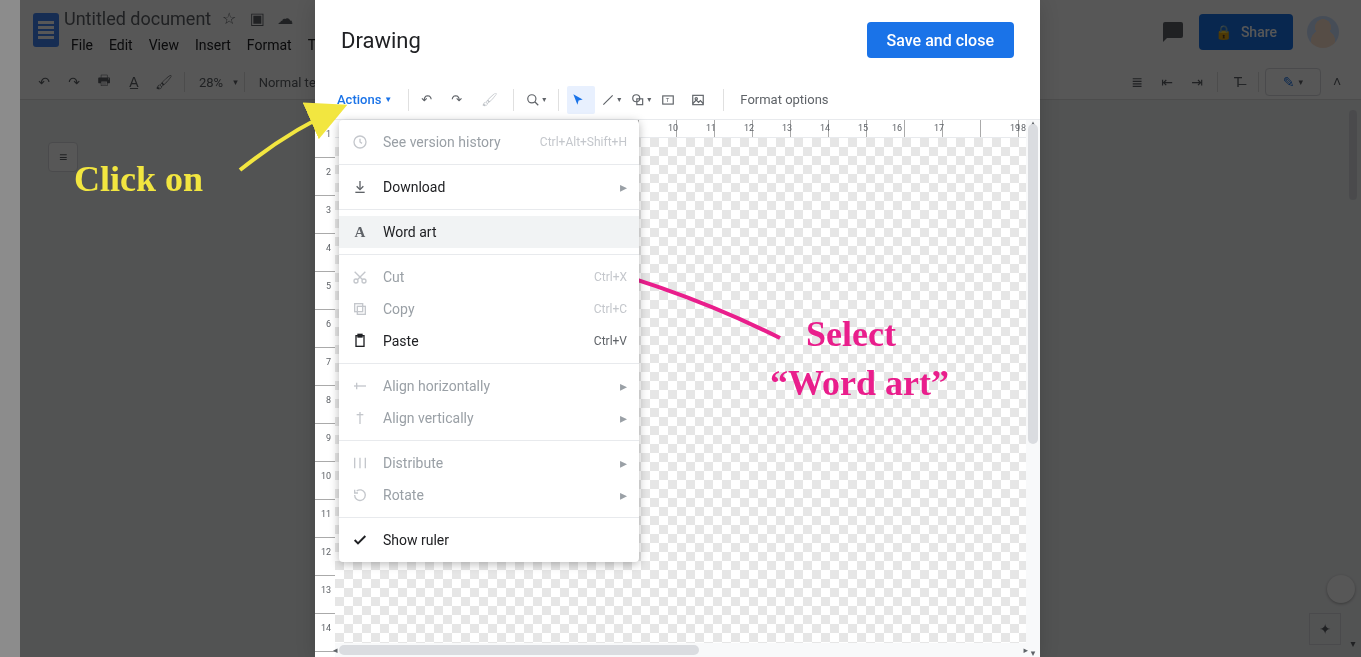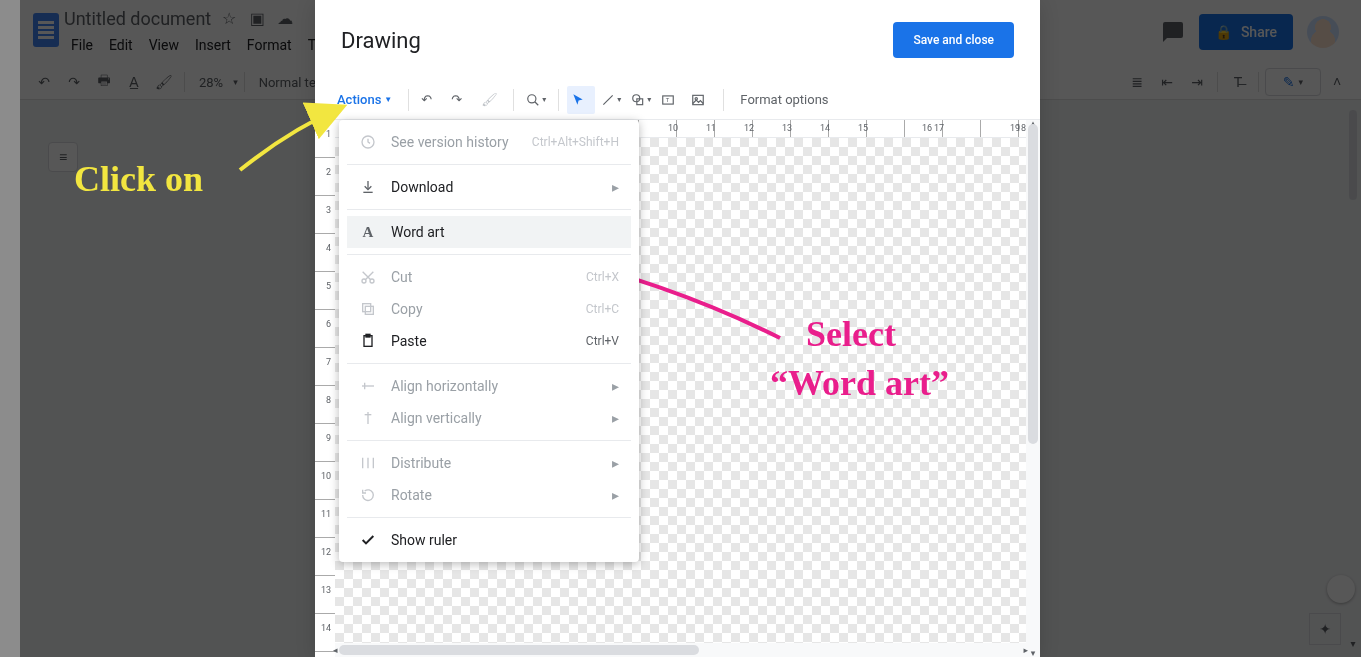--- a/index.html
+++ b/index.html
@@ -83,21 +83,21 @@
     background:#fff; border-radius:0 0 8px 8px; box-shadow:0 4px 20px rgba(0,0,0,.15);
     display:flex; flex-direction:column;
   }
   #modal .hdr {
     height:80px; display:flex; align-items:center; justify-content:space-between;
     padding:0 26px; border-bottom:0;
   }
   #modal .hdr h1 { font-size:22px; font-weight:400; color:#202124; margin:0;}
   #modal .hdr .save-btn {
     background:#1a73e8; color:#fff; border:none; border-radius:4px;
-    height:36px; padding:0 20px; font-size:12px; font-weight:500; cursor:pointer;
+    height:36px; padding:0 20px; font-size:16px; font-weight:500; cursor:pointer;
     font-family:inherit;
   }
   #modal .mtool {
     height:40px; display:flex; align-items:center; padding:0 14px; gap:2px;
     color:#5f6368; font-size:13px; border-bottom:1px solid #e8eaed;
   }
   #modal .mtool .mbtn {
     height:28px; min-width:28px; display:flex; align-items:center; justify-content:space-between;
     padding:0 4px; border-radius:2px;
   }
@@ -137,21 +137,21 @@
   #modal .vscroll .vthumb{ position:absolute; top:4px; height:320px; left:2px; right:2px; background:#dadce0; border-radius:6px;}
   #modal .vscroll .varr{position:absolute; left:0;right:0;text-align:center;color:#5f6368;font-size:9px;}
   #modal .hscroll { position:absolute; left:20px; right:14px; bottom:0; height:14px; background:#f8f9fa;}
   #modal .hscroll .hthumb{ position:absolute; left:4px; width:360px; top:2px; bottom:2px; background:#dadce0; border-radius:6px;}
   #modal .hscroll .harr{position:absolute; top:0; bottom:0; display:flex; align-items:center; color:#5f6368; font-size:9px;}
 
   
   #dropdown {
     position:absolute; left:339px; top:120px; width:300px;
     background:#fff; border-radius:4px; box-shadow:0 2px 10px rgba(0,0,0,.28);
-    padding:6px 8px; font-size:14px; z-index:50;
+    padding:6px 0; font-size:14px; z-index:50;
   }
   #dropdown .row {
     height:32px; display:flex; align-items:center; padding:0 12px; gap:14px;
     color:#202124; position:relative;
   }
   #dropdown .row .ic { width:18px; height:18px; display:flex; align-items:center; justify-content:center; color:#5f6368; font-size:14px;}
   #dropdown .row .lbl { flex:1; white-space:nowrap; overflow:hidden;}
   #dropdown .row .sc { color:#5f6368; font-size:12px; padding-left:8px;}
   #dropdown .row .sub { color:#9aa0a6; font-size:14px;}
   #dropdown .row.disabled { color:#9aa0a6;}
@@ -314,21 +314,21 @@
       </div>
     <div class="canvas-col">
       <div class="hruler" id="hruler">
           <span style="left: 300px;">9</span>
           <span style="left: 338px;">10</span>
           <span style="left: 376px;">11</span>
           <span style="left: 414px;">12</span>
           <span style="left: 452px;">13</span>
           <span style="left: 490px;">14</span>
           <span style="left: 528px;">15</span>
-          <span style="left: 592px;">16</span>
+          <span style="left: 562px;">16</span>
           <span style="left: 604px;">17</span>
           <span style="left: 642px; margin-left: 44px;">18</span>
           <span style="left: 680px;">19</span>
         </div>
       <div class="canvas"></div>
     </div>
     <div class="vscroll">
       <div class="varr" style="top:-2px;">▴</div>
       <div class="vthumb"></div>
       <div class="varr" style="bottom:-1px;">▾</div>

